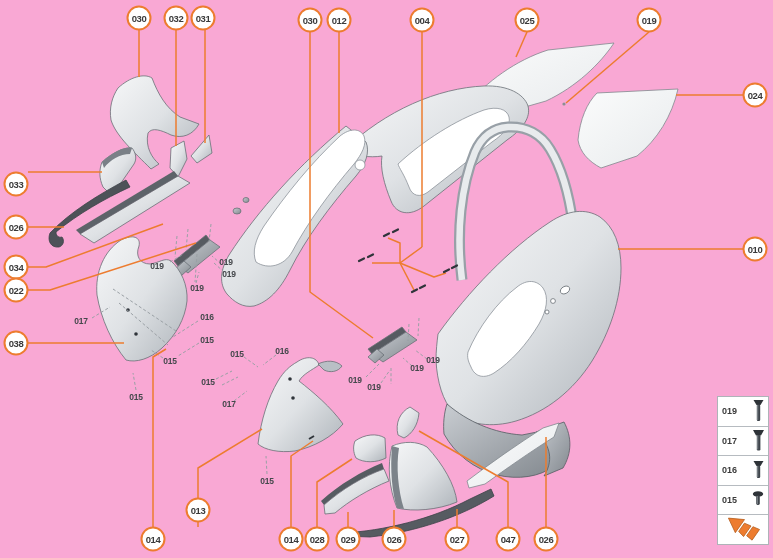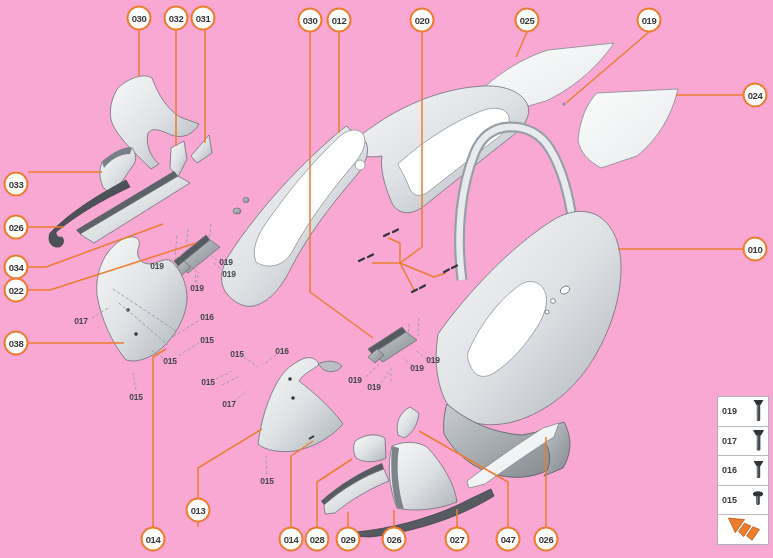--- a/index.html
+++ b/index.html
@@ -177,21 +177,21 @@
     <path d="M412,292 l5,-2.5"></path>
         <path d="M420,288 l5,-2.5"></path>
   </g>
 </svg>
 
 <div class="co" style="left:139px;top:18px">030</div>
 <div class="co" style="left:176px;top:18px">032</div>
 <div class="co" style="left:203px;top:18px">031</div>
 <div class="co" style="left:310px;top:20px">030</div>
 <div class="co" style="left:339px;top:20px">012</div>
-<div class="co" style="left:422px;top:20px">020</div>
+<div class="co" style="left:422px;top:20px">004</div>
 <div class="co" style="left:527px;top:20px">025</div>
 <div class="co" style="left:649px;top:20px">019</div>
 <div class="co" style="left:755px;top:95px">024</div>
 <div class="co" style="left:755px;top:249px">010</div>
 <div class="co" style="left:16px;top:184px">033</div>
 <div class="co" style="left:16px;top:227px">026</div>
 <div class="co" style="left:16px;top:267px">034</div>
 <div class="co" style="left:16px;top:290px">022</div>
 <div class="co" style="left:16px;top:343px">038</div>
 <div class="co" style="left:153px;top:539px">014</div>

